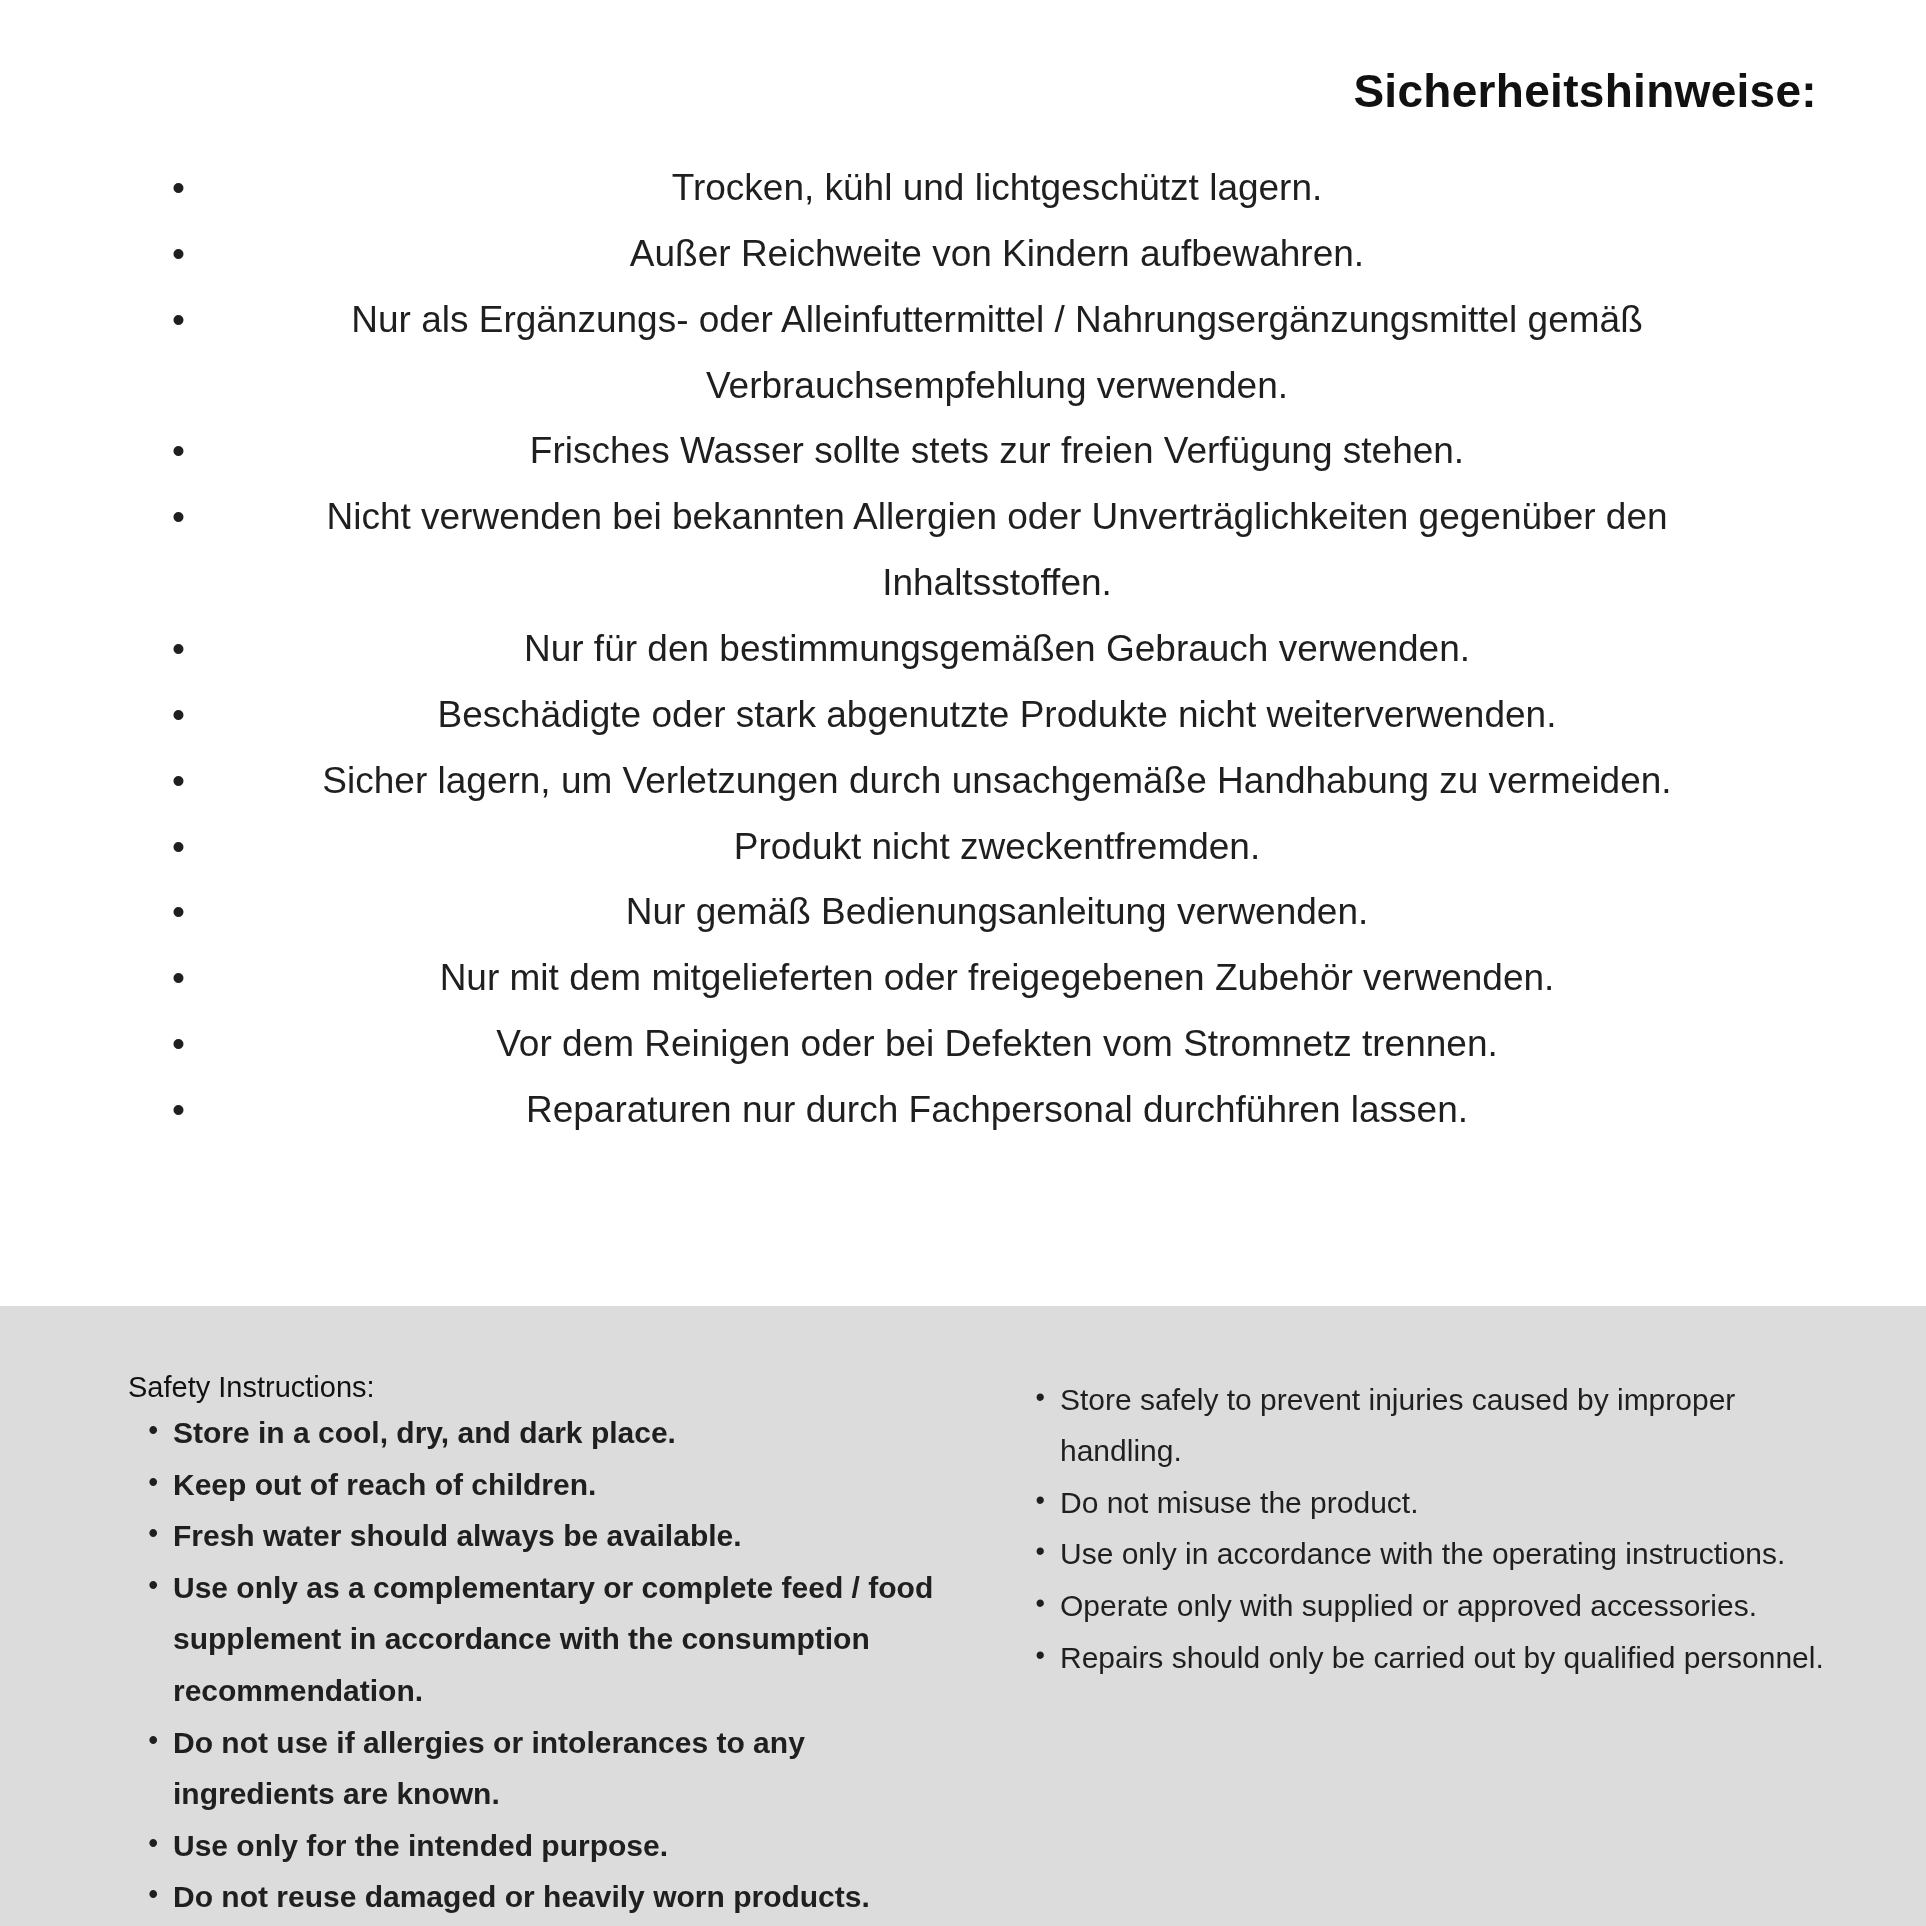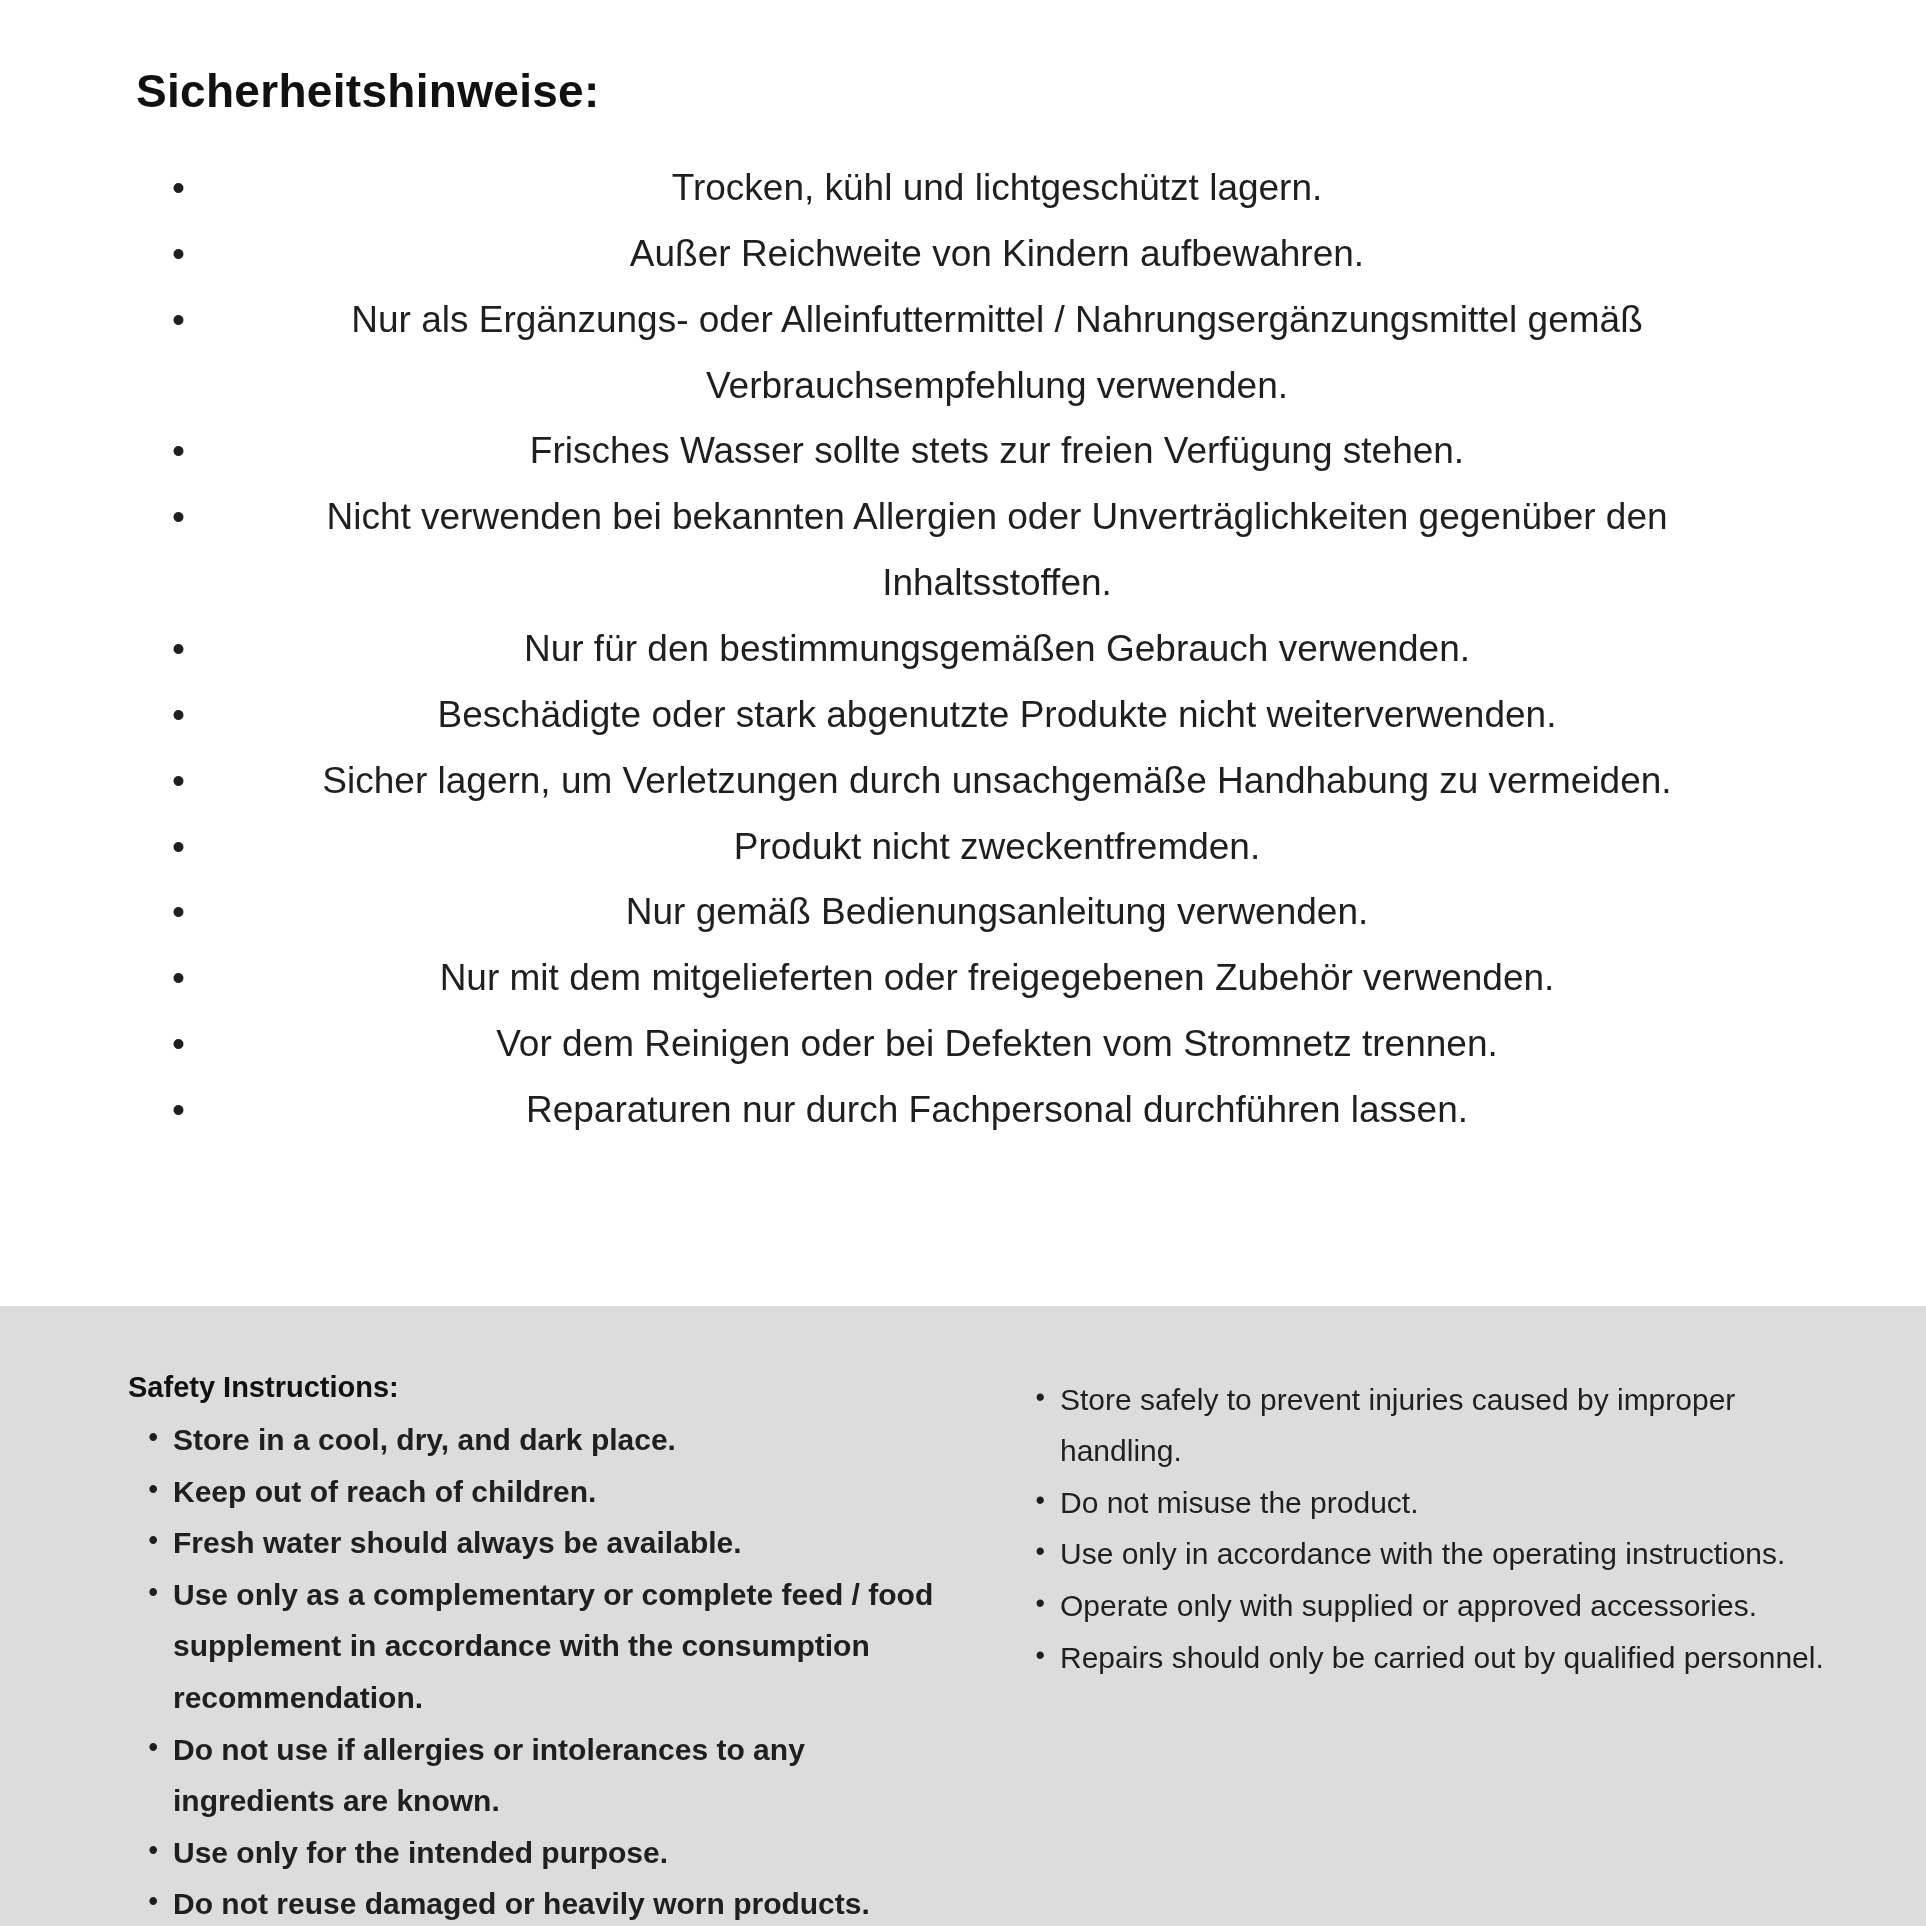--- a/index.html
+++ b/index.html
@@ -28,20 +28,21 @@
     flex:0 0 1306px;
     padding:64px 109px 0 136px;
     background:var(--background);
   }
   .german-heading{
     margin:0 0 37px 0;
     font-size:46px;
     font-weight:700;
     color:var(--heading);
     letter-spacing:0.3px;
+    text-align:right;
   }
   .bullet-list{
     list-style:none;
     margin:0;padding:0;
   }
   .german-list{
     padding-left:32px;
     max-width:1650px;
     font-size:37px;
     line-height:1.78;
@@ -62,23 +63,23 @@
     flex:1 1 auto;
     background:var(--panel);
     padding:65px 93px 26px 128px;
     display:flex;
     gap:77px;
     align-items:flex-start;
   }
   .english-col-left{flex:0 0 828px;}
   .english-col-right{flex:1 1 auto;padding-top:2.6px;}
   .english-heading{
-    margin:0 0 10px 0;
+    margin:0 0 3px 0;
     font-size:29px;
-    font-weight:700;
+    font-weight:400;
     color:var(--heading);
   }
   .english-list{
     font-size:30px;
     line-height:1.72;
   }
   .english-col-left .english-list{
     padding-left:18px;
     font-weight:bold;
   }

